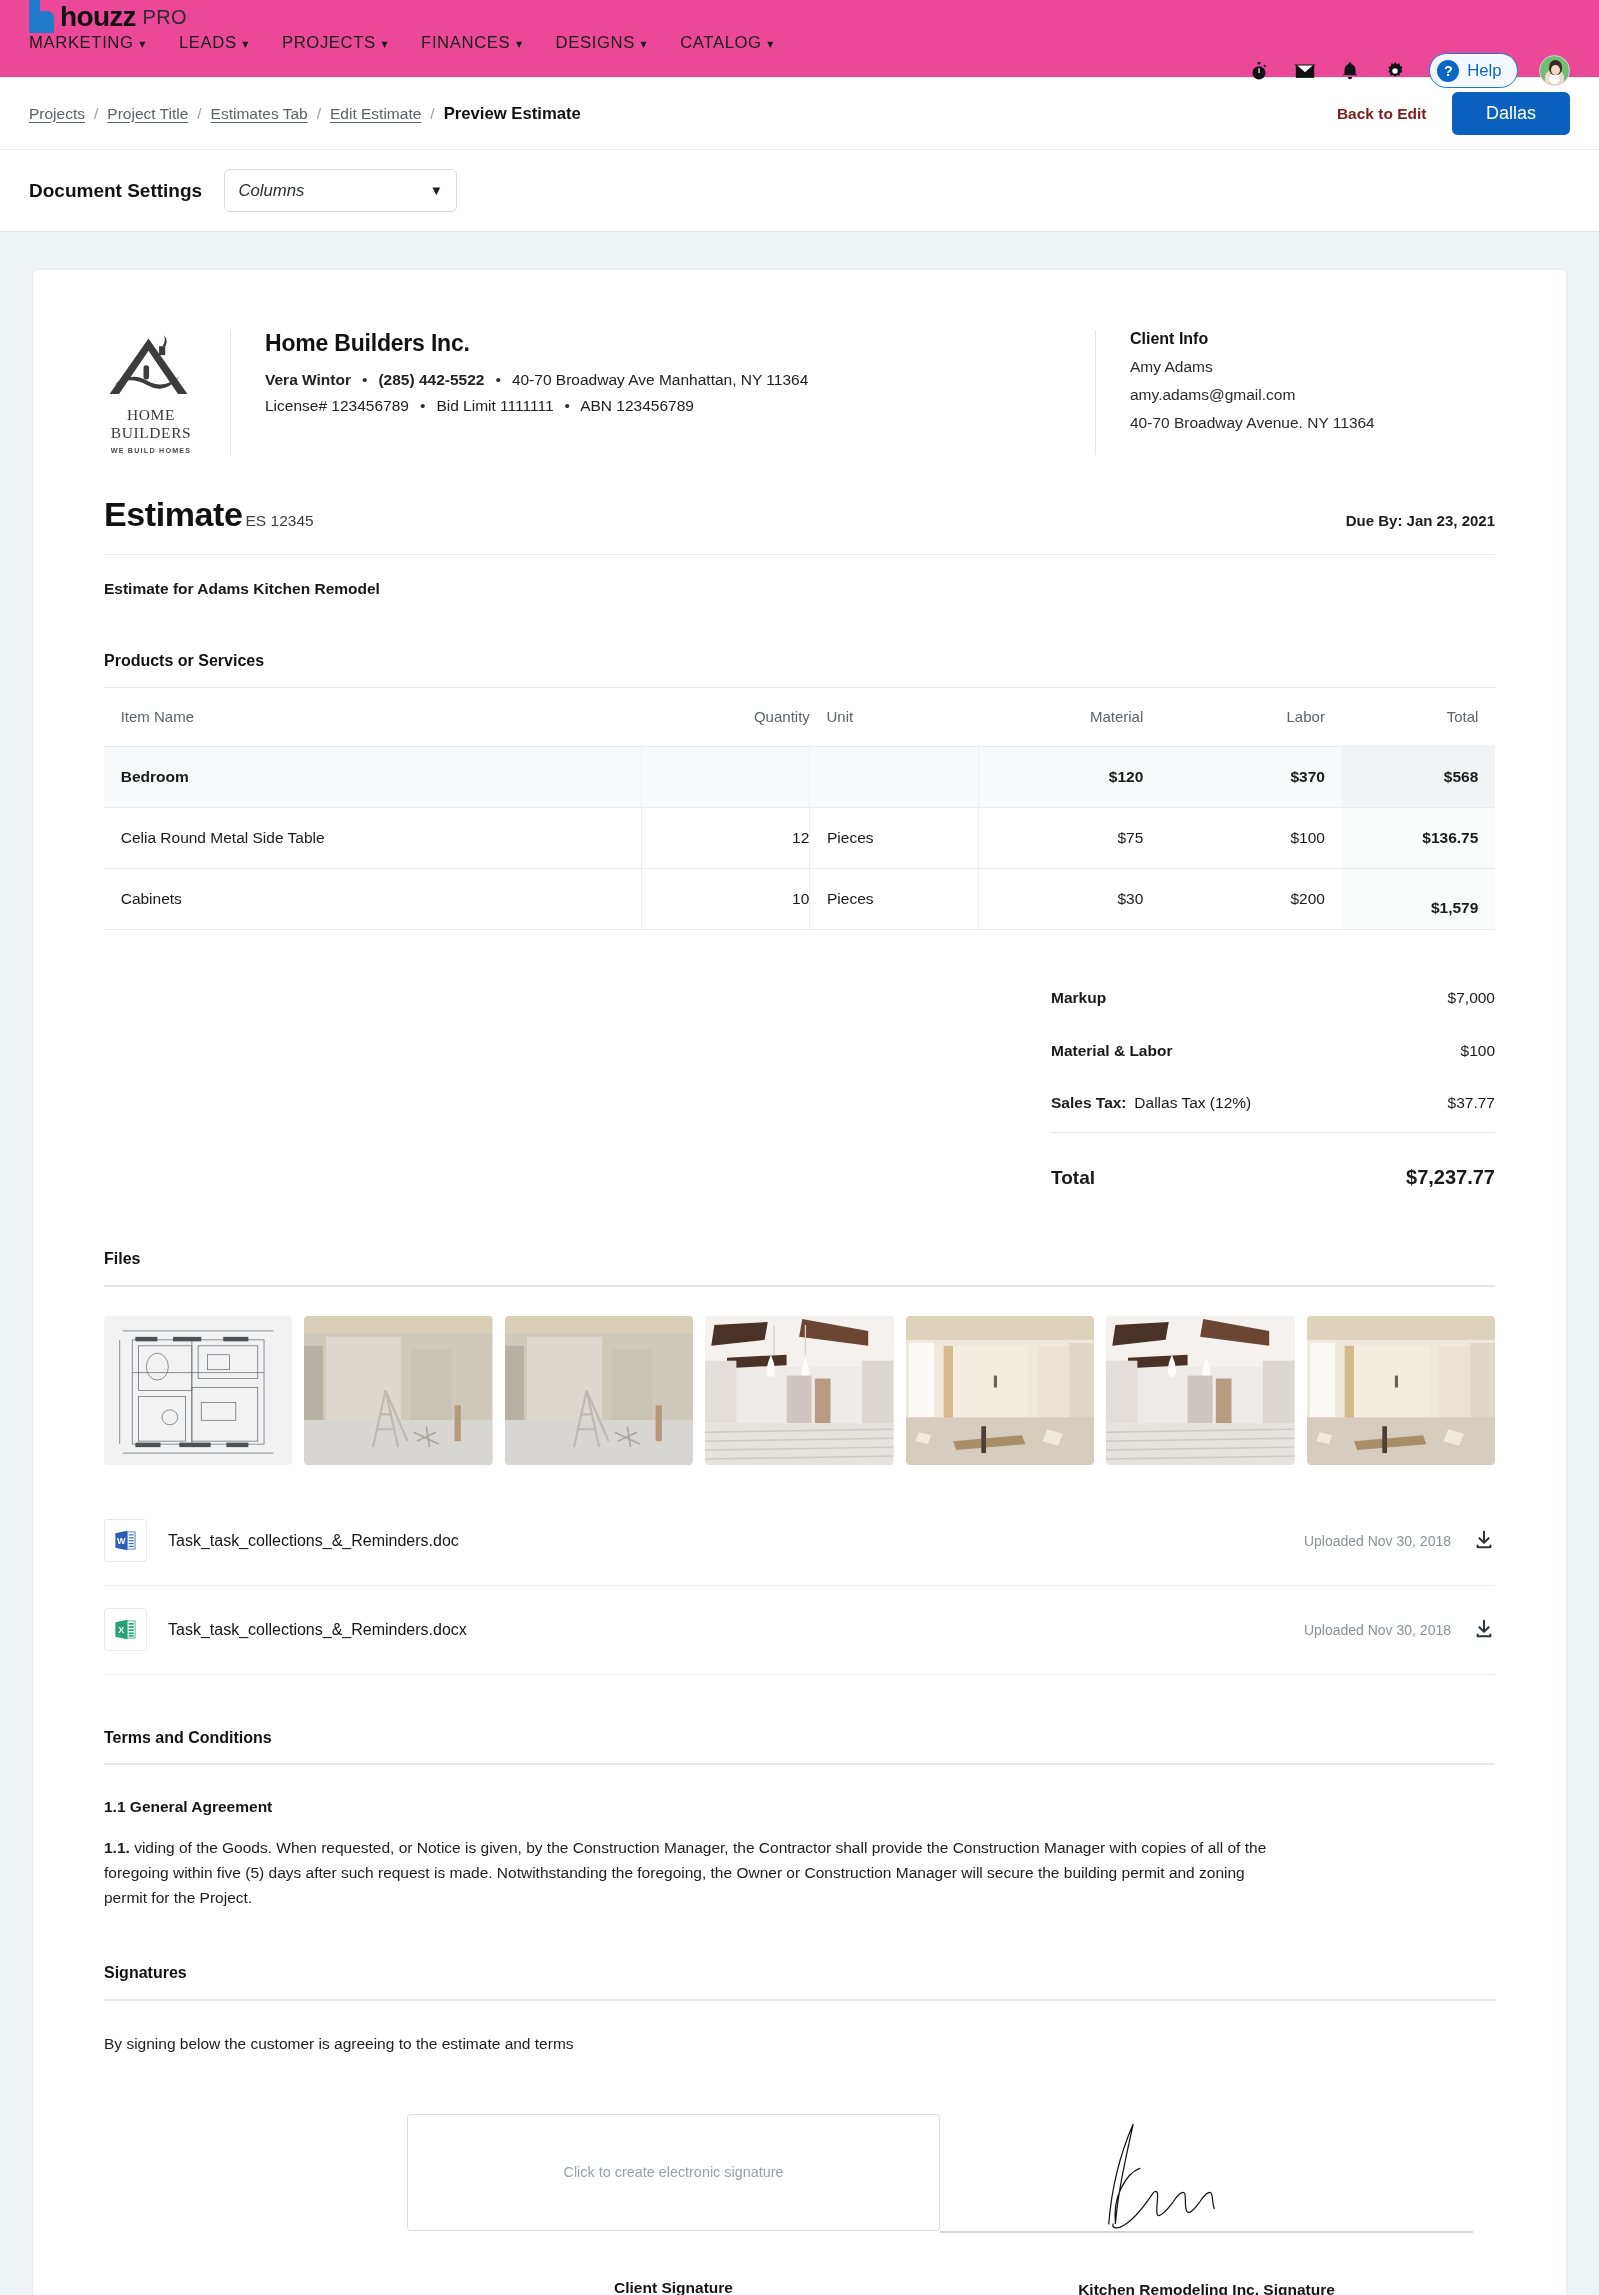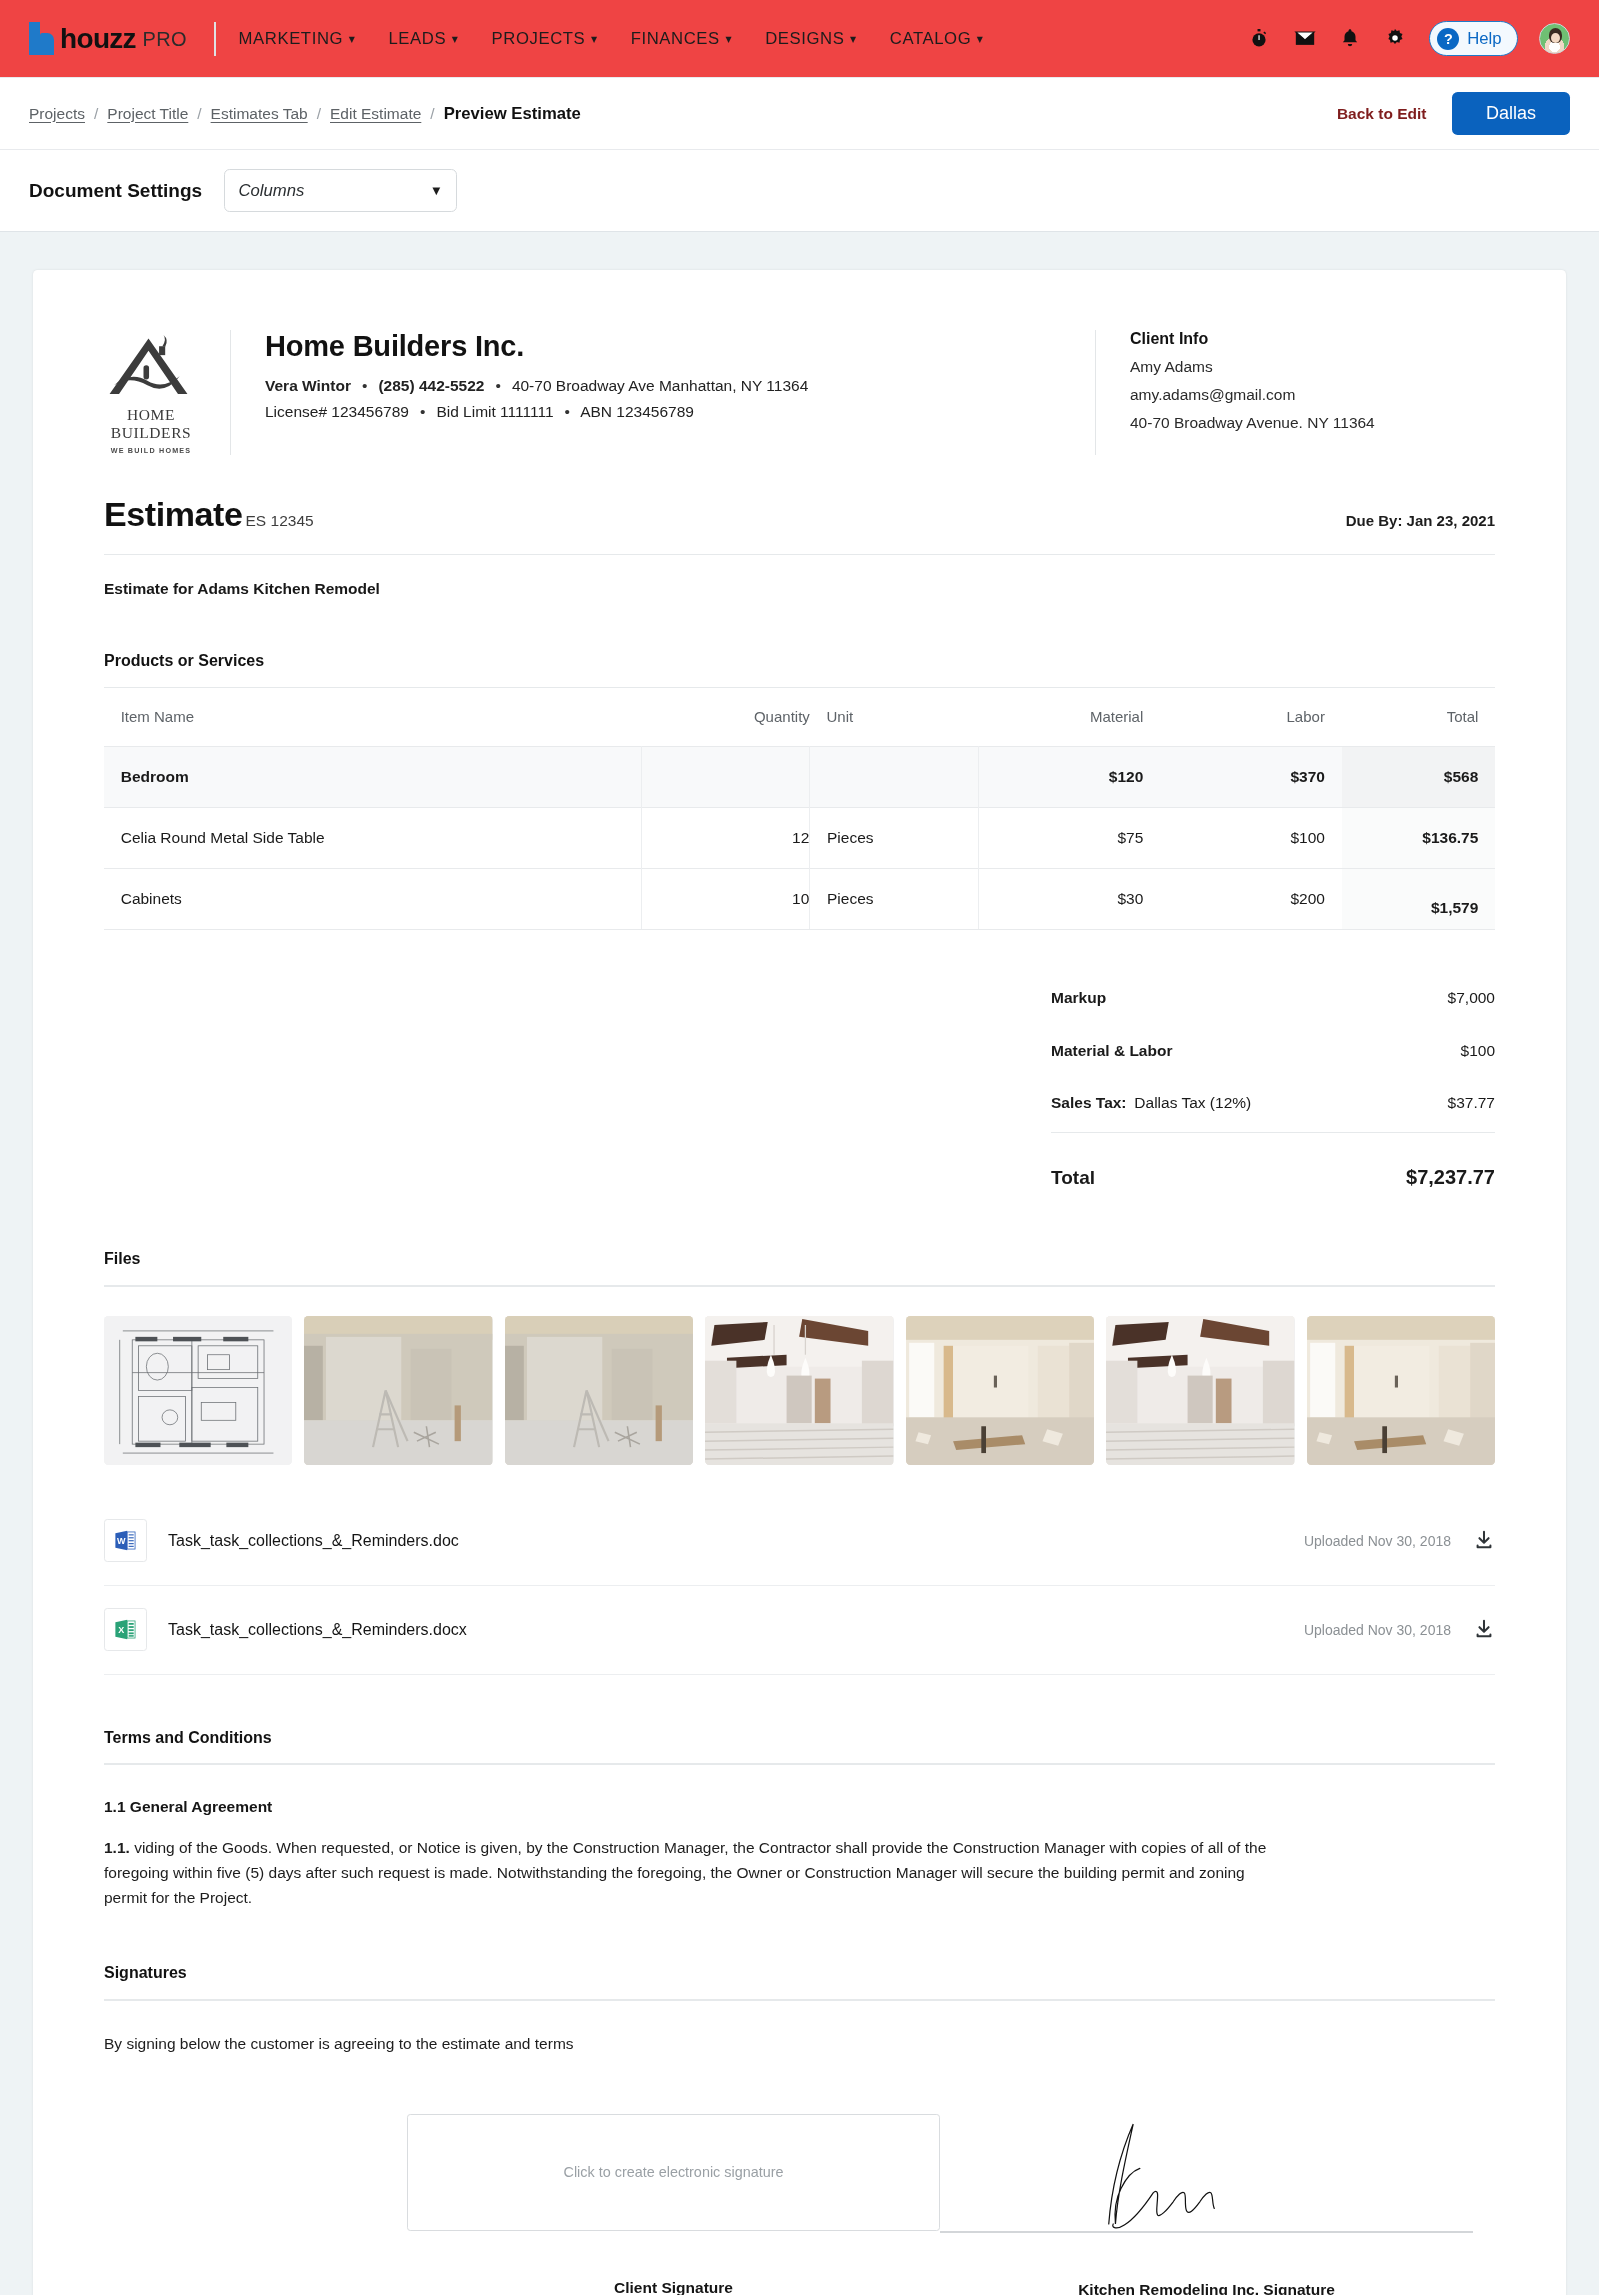--- a/index.html
+++ b/index.html
@@ -7,25 +7,26 @@
     width: 1599px;
     background: #eef3f5;
     font-family: "Liberation Sans", sans-serif;
     -webkit-font-smoothing: antialiased;
   }
   body { width: 1599px; min-height: 2295px; }
 
   
   .topnav {
     height: 78px;
-    background: #ef4444;
+    background: #ec4899;
     display: flex;
-    align-items: center;
+    align-items: flex-start;
     padding: 0 29px 0 29px;
     border-bottom: 1.7px solid #e8eaed;
+    flex-direction: column;
   }
   .logo-wrap { display: flex; align-items: center; gap: 0px; }
   .logo-mark {
     width: 25.5px; height: 33px;
     position: relative;
     margin-right: 5.6px;
   }
   .logo-mark .stem {
     position: absolute; left: 0; bottom: 0;
     width: 11px; height: 33px; background: #1f7ac9;
@@ -143,21 +144,21 @@
   .hb-logo { width: 89px; }
   .hb-caption1 {
     font-family: "Liberation Serif", serif; font-size: 15.5px; letter-spacing: 0.6px;
     color: #3a3a3a; text-align: center; margin-top: 3.3px;
   }
   .hb-caption2 {
     font-size: 7.2px; letter-spacing: 1.2px; color: #4a4a4a;
     text-align: center; margin-top: 3.3px; font-weight: 700;
   }
   .co-block { flex: 1; border-left: 1.7px solid #e3e6e8; padding-left: 34px; margin-left: 32px; }
-  .co-name { font-size: 29px; font-weight: 700; color: #121212; letter-spacing: -0.2px; }
+  .co-name { font-size: 23px; font-weight: 700; color: #121212; letter-spacing: -0.2px; }
   .co-line { font-size: 15.5px; color: #222; margin-top: 14.4px; }
   .co-line.second { margin-top: 7.8px; }
   .co-strong { font-weight: 700; }
   .co-dot { margin: 0 6.7px; color: #333; }
   .client-block {
     width: 400px; border-left: 1.7px solid #e3e6e8; padding-left: 34px; margin-left: 22px;
   }
   .client-title { font-size: 16px; font-weight: 700; color: #121212; }
   .client-line { font-size: 15.5px; color: #2a2a2a; margin-top: 10px; }
 

